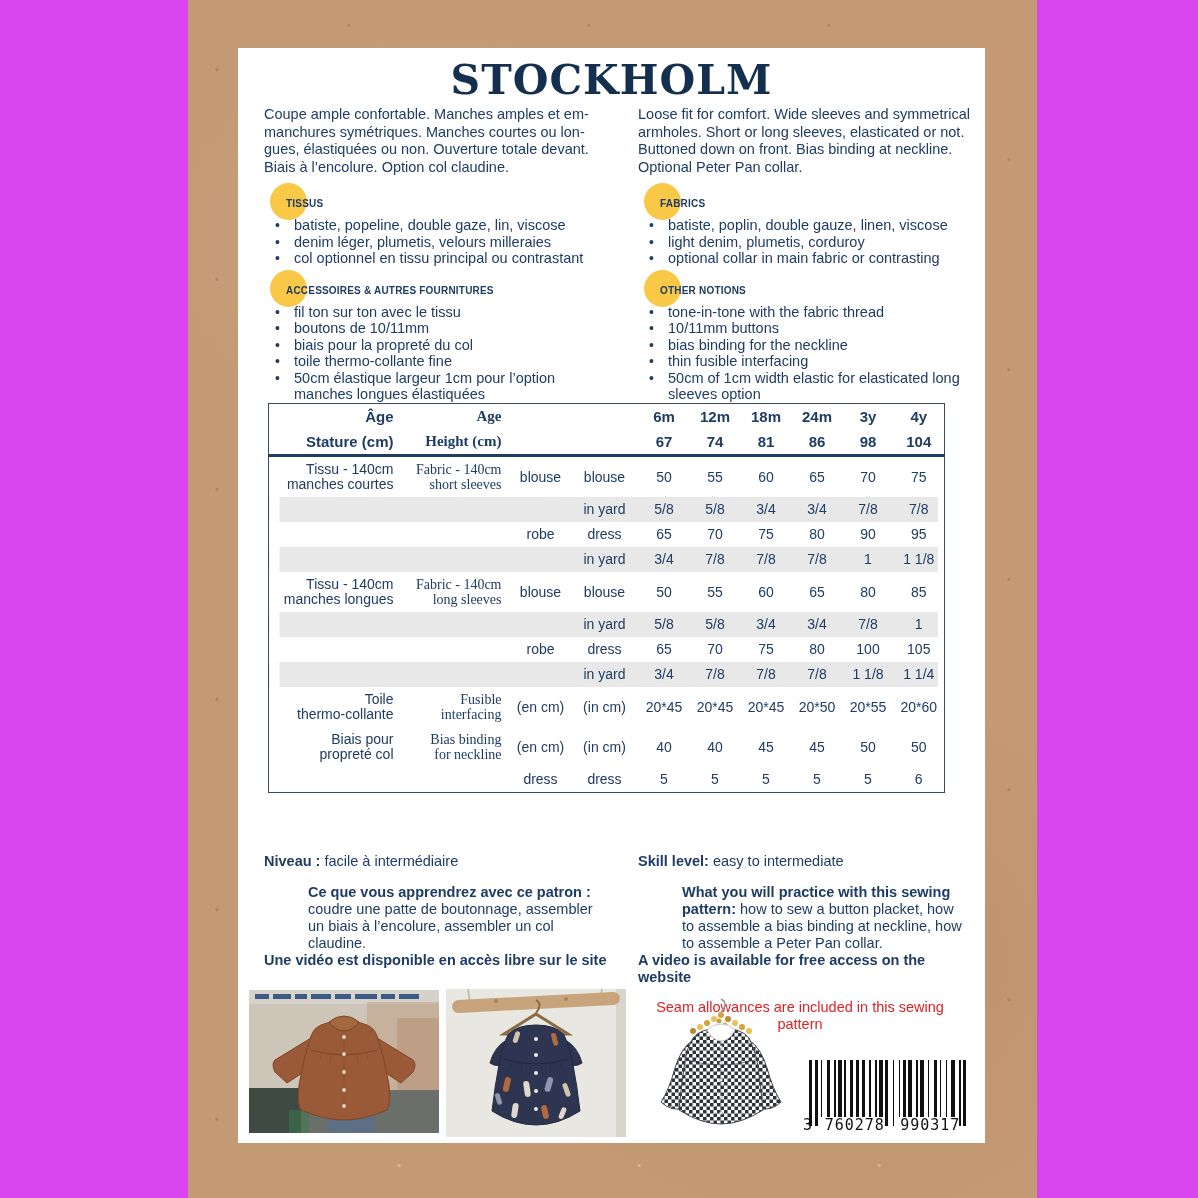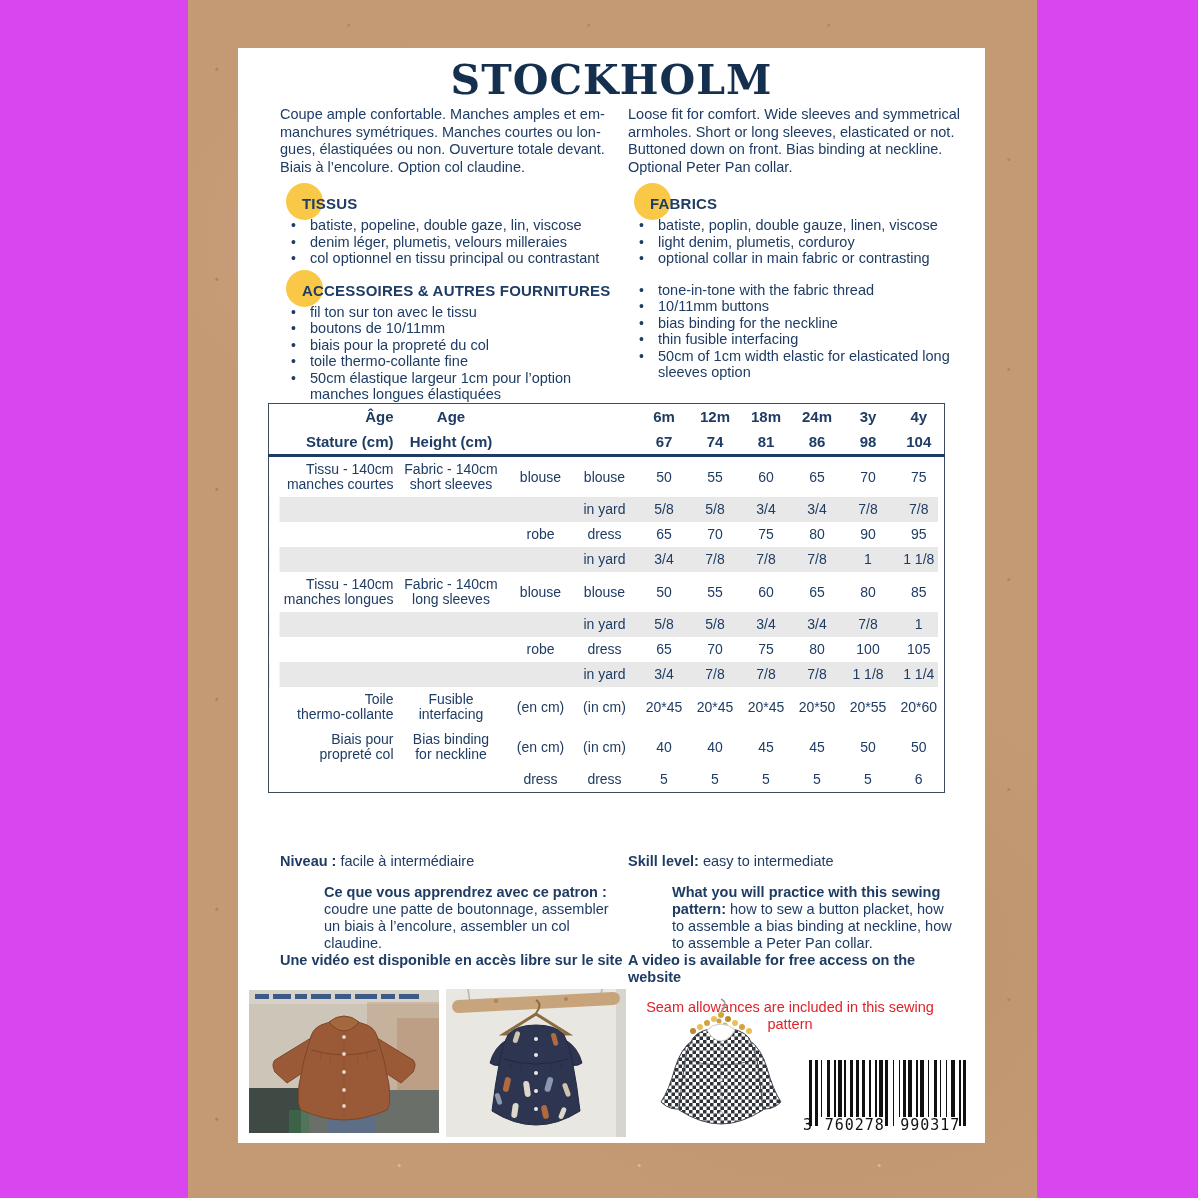--- a/index.html
+++ b/index.html
@@ -27,45 +27,45 @@
       radial-gradient(circle at 25% 92%, rgba(90,60,30,.22) 0 1px, transparent 2px);
     background-size:240px 210px;}
 
   
   .card{position:absolute; left:238px; top:48px; width:747px; height:1095px; background:#fff;}
 
   .title{position:absolute; top:8px; left:0; width:100%; text-align:center;
     font-family:"DejaVu Serif", serif; font-weight:700; font-size:41px; letter-spacing:1px;
     color:var(--navy-dark);}
 
-  .cols{position:absolute; left:42px; width:698px; display:flex; }
+  .cols{position:absolute; left:26px; width:698px; display:flex; gap:26px;}
   .col-fr{width:348px;} .col-en{width:324px;}
 
   .intro{top:58px; font-size:14.5px; line-height:17.5px;}
   .intro .tline{white-space:nowrap;}
 
   .lists{top:147px; font-size:14.5px;}
   .sec-head{position:relative; height:18px; margin-bottom:4px;}
   .ycircle{position:absolute; left:6px; top:-12px; width:37px; height:37px; border-radius:50%;
     background:var(--yellow);}
-  .sec-head h3{position:relative; margin-left:22px; font-size:15px; font-weight:700;
+  .sec-head h3{position:relative; margin-left:22px; font-size:10px; font-weight:700;
     letter-spacing:.2px; line-height:18px;}
   ul.bullets{margin:3px 0 15px 0; list-style:none;}
   ul.bullets li{position:relative; padding-left:30px; line-height:16.5px;}
   ul.bullets li::before{content:"•"; position:absolute; left:11px; top:0; font-size:14px;}
 
   
   .size-table{position:absolute; top:355px; left:30px;}
   table{border-collapse:collapse; table-layout:fixed; width:676px;
     border:1.5px solid #3e4b5c; font-size:14px; color:var(--navy);}
   thead{border-bottom:3px solid var(--navy);}
   thead td{font-weight:700; font-size:15px; padding:5px 2px;}
   td{text-align:center; white-space:pre-line; line-height:15px; padding:5px 2px;}
   td.c0{text-align:right; padding-right:5px;margin-left:28px;}
-  td.c1{padding-right:9px;}
+  td.c1{text-align:right; padding-right:9px;font-family:Liberation Serif, serif;}
   tr.shaded td{background:var(--grayrow);}
   tr.shaded td.c0{background:linear-gradient(to right,#fff 10px,var(--grayrow) 10px);}
   tr.shaded td.c9{background:linear-gradient(to left,#fff 6px,var(--grayrow) 6px);}
 
   
   .footer{top:805px; font-size:14.5px; line-height:17px;}
   .footer b{font-weight:700;}
   .learn{margin-top:14px;margin-left:44px;}
   .videoline{font-weight:700;}
   .redline{margin-top:13px; color:var(--red); text-align:center;}
@@ -136,20 +136,24 @@
       <div class="col-en">
         <div class="sec-head">
           <span class="ycircle"></span>
           <h3>FABRICS</h3>
         </div>
         <ul class="bullets">
             <li>batiste, poplin, double gauze, linen, viscose</li>
             <li>light denim, plumetis, corduroy</li>
             <li>optional collar in main fabric or contrasting</li>
           </ul>
+        <div class="sec-head">
+          <span class="ycircle"></span>
+          <h3>OTHER NOTIONS</h3>
+        </div>
         <ul class="bullets">
             <li>tone-in-tone with the fabric thread</li>
             <li>10/11mm buttons</li>
             <li>bias binding for the neckline</li>
             <li>thin fusible interfacing</li>
             <li>50cm of 1cm width elastic for elasticated long sleeves option</li>
           </ul>
       </div>
     </div>
 

